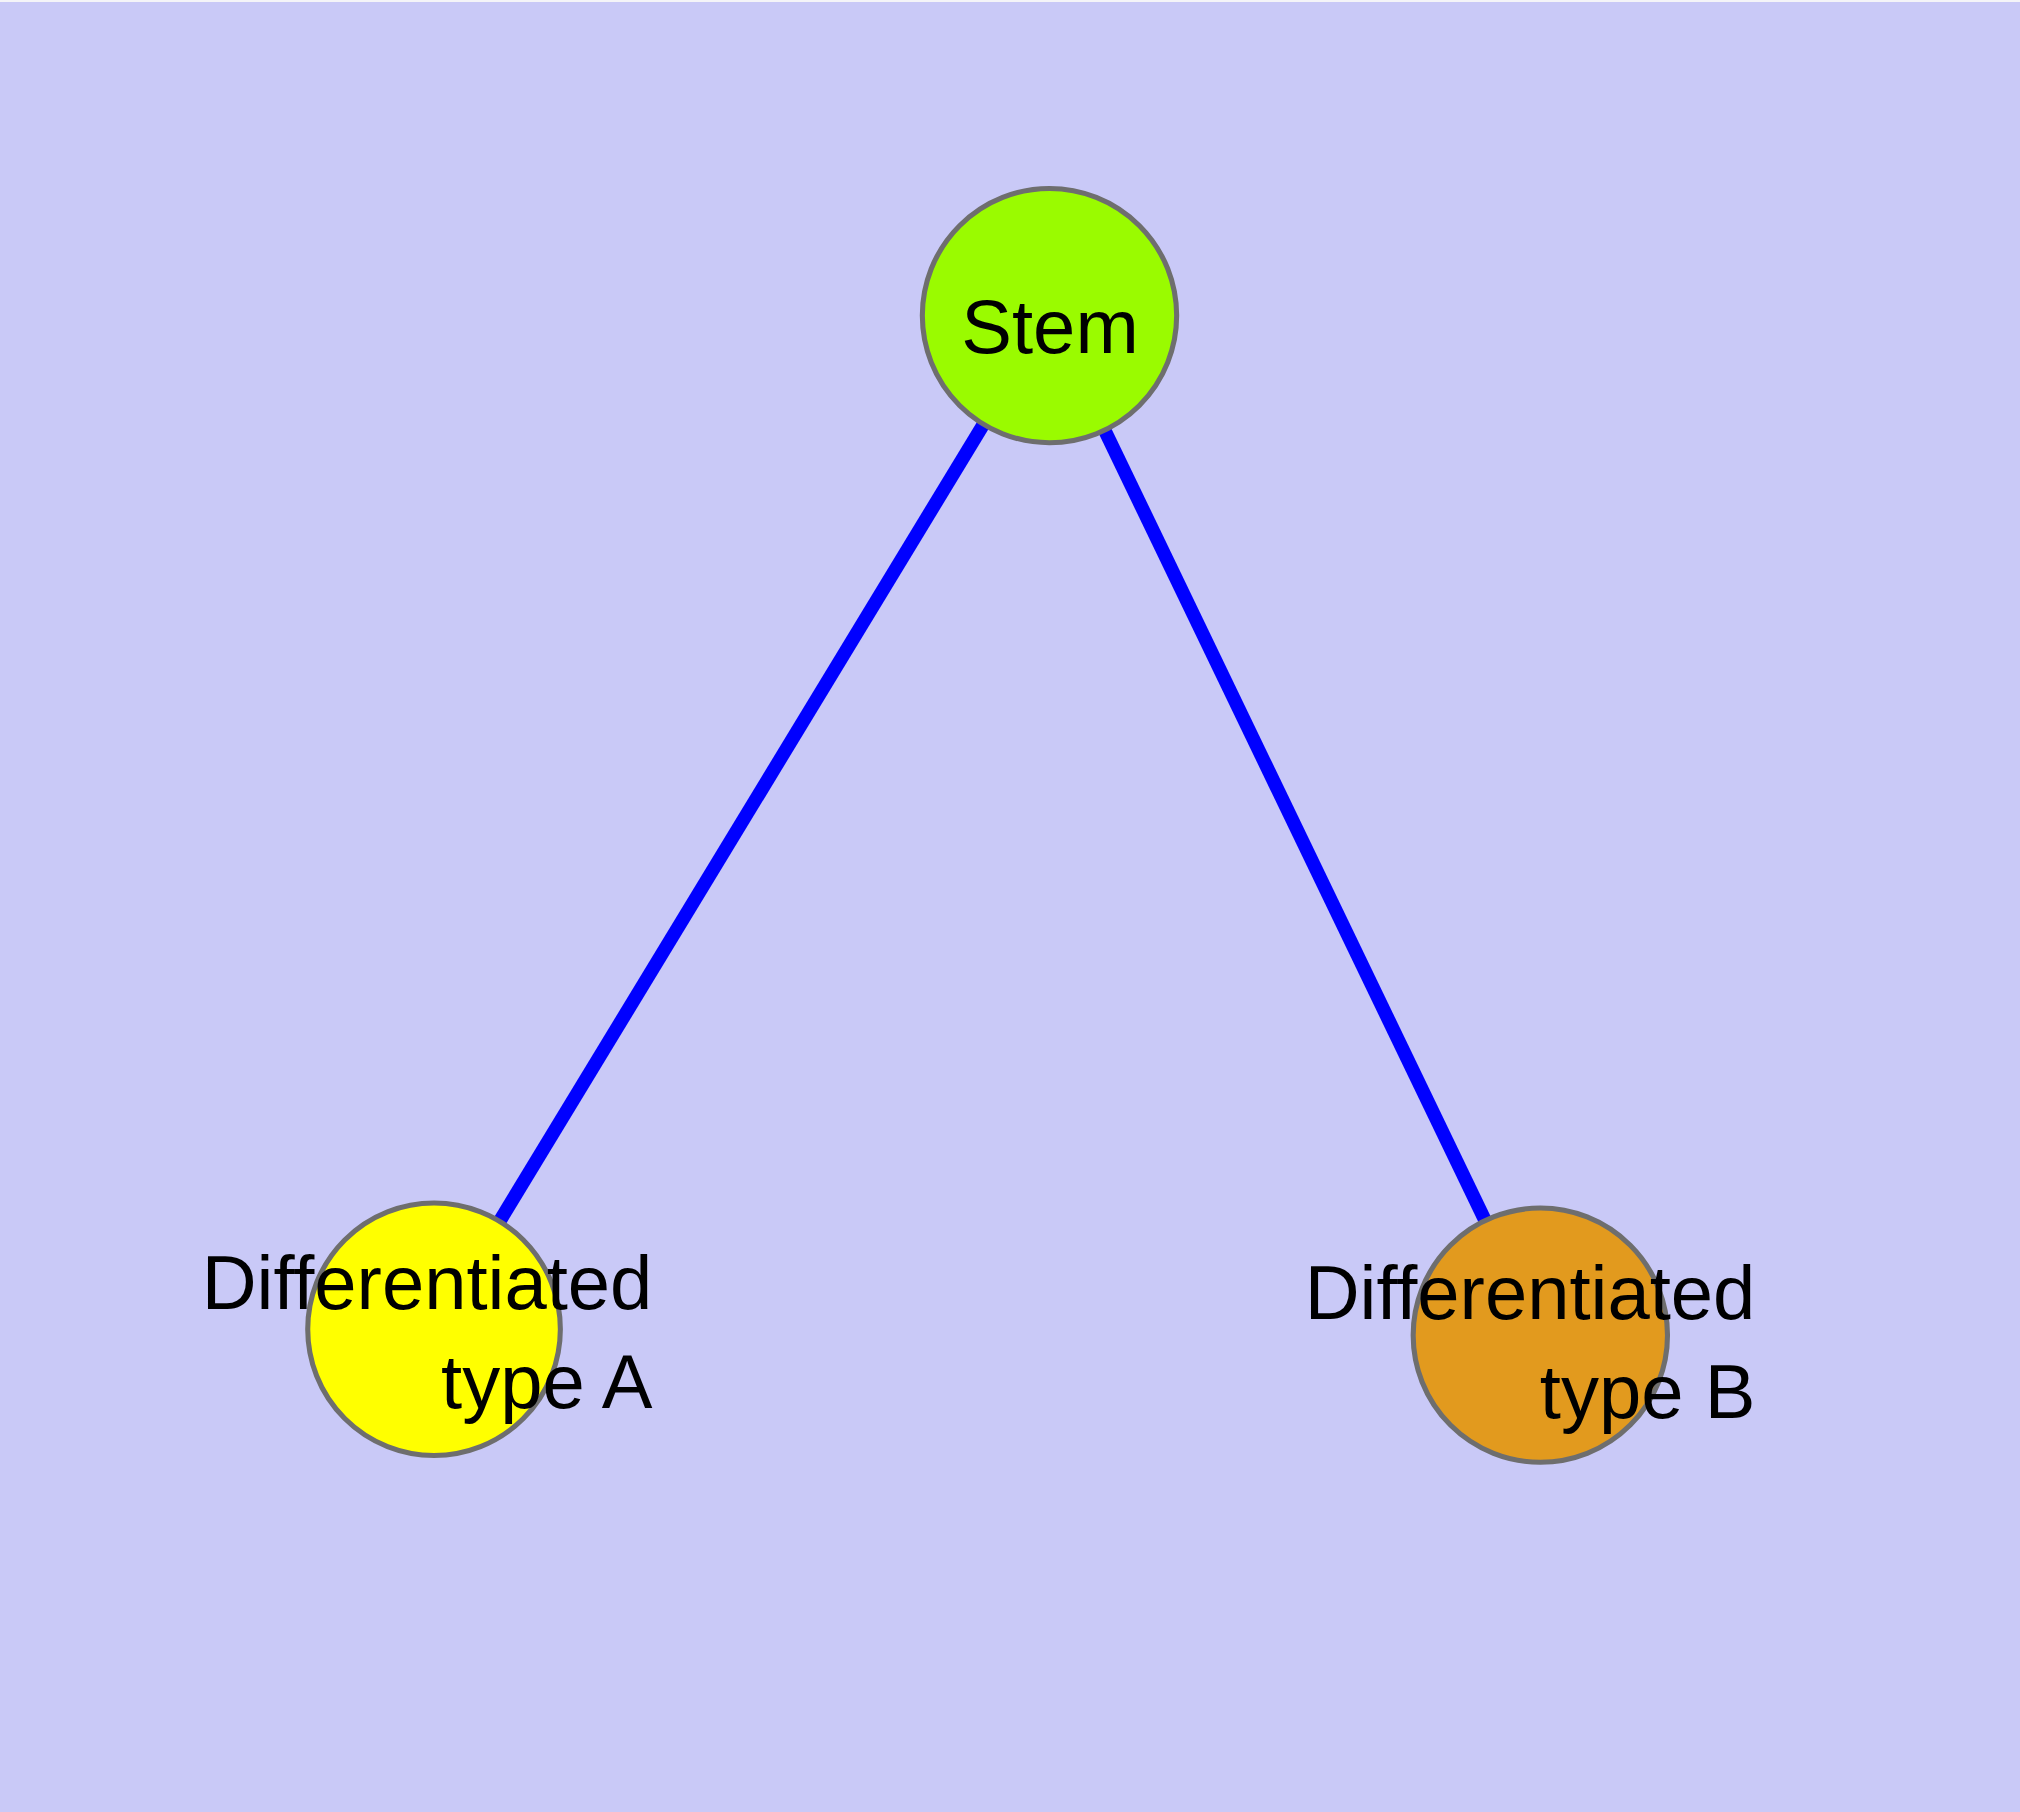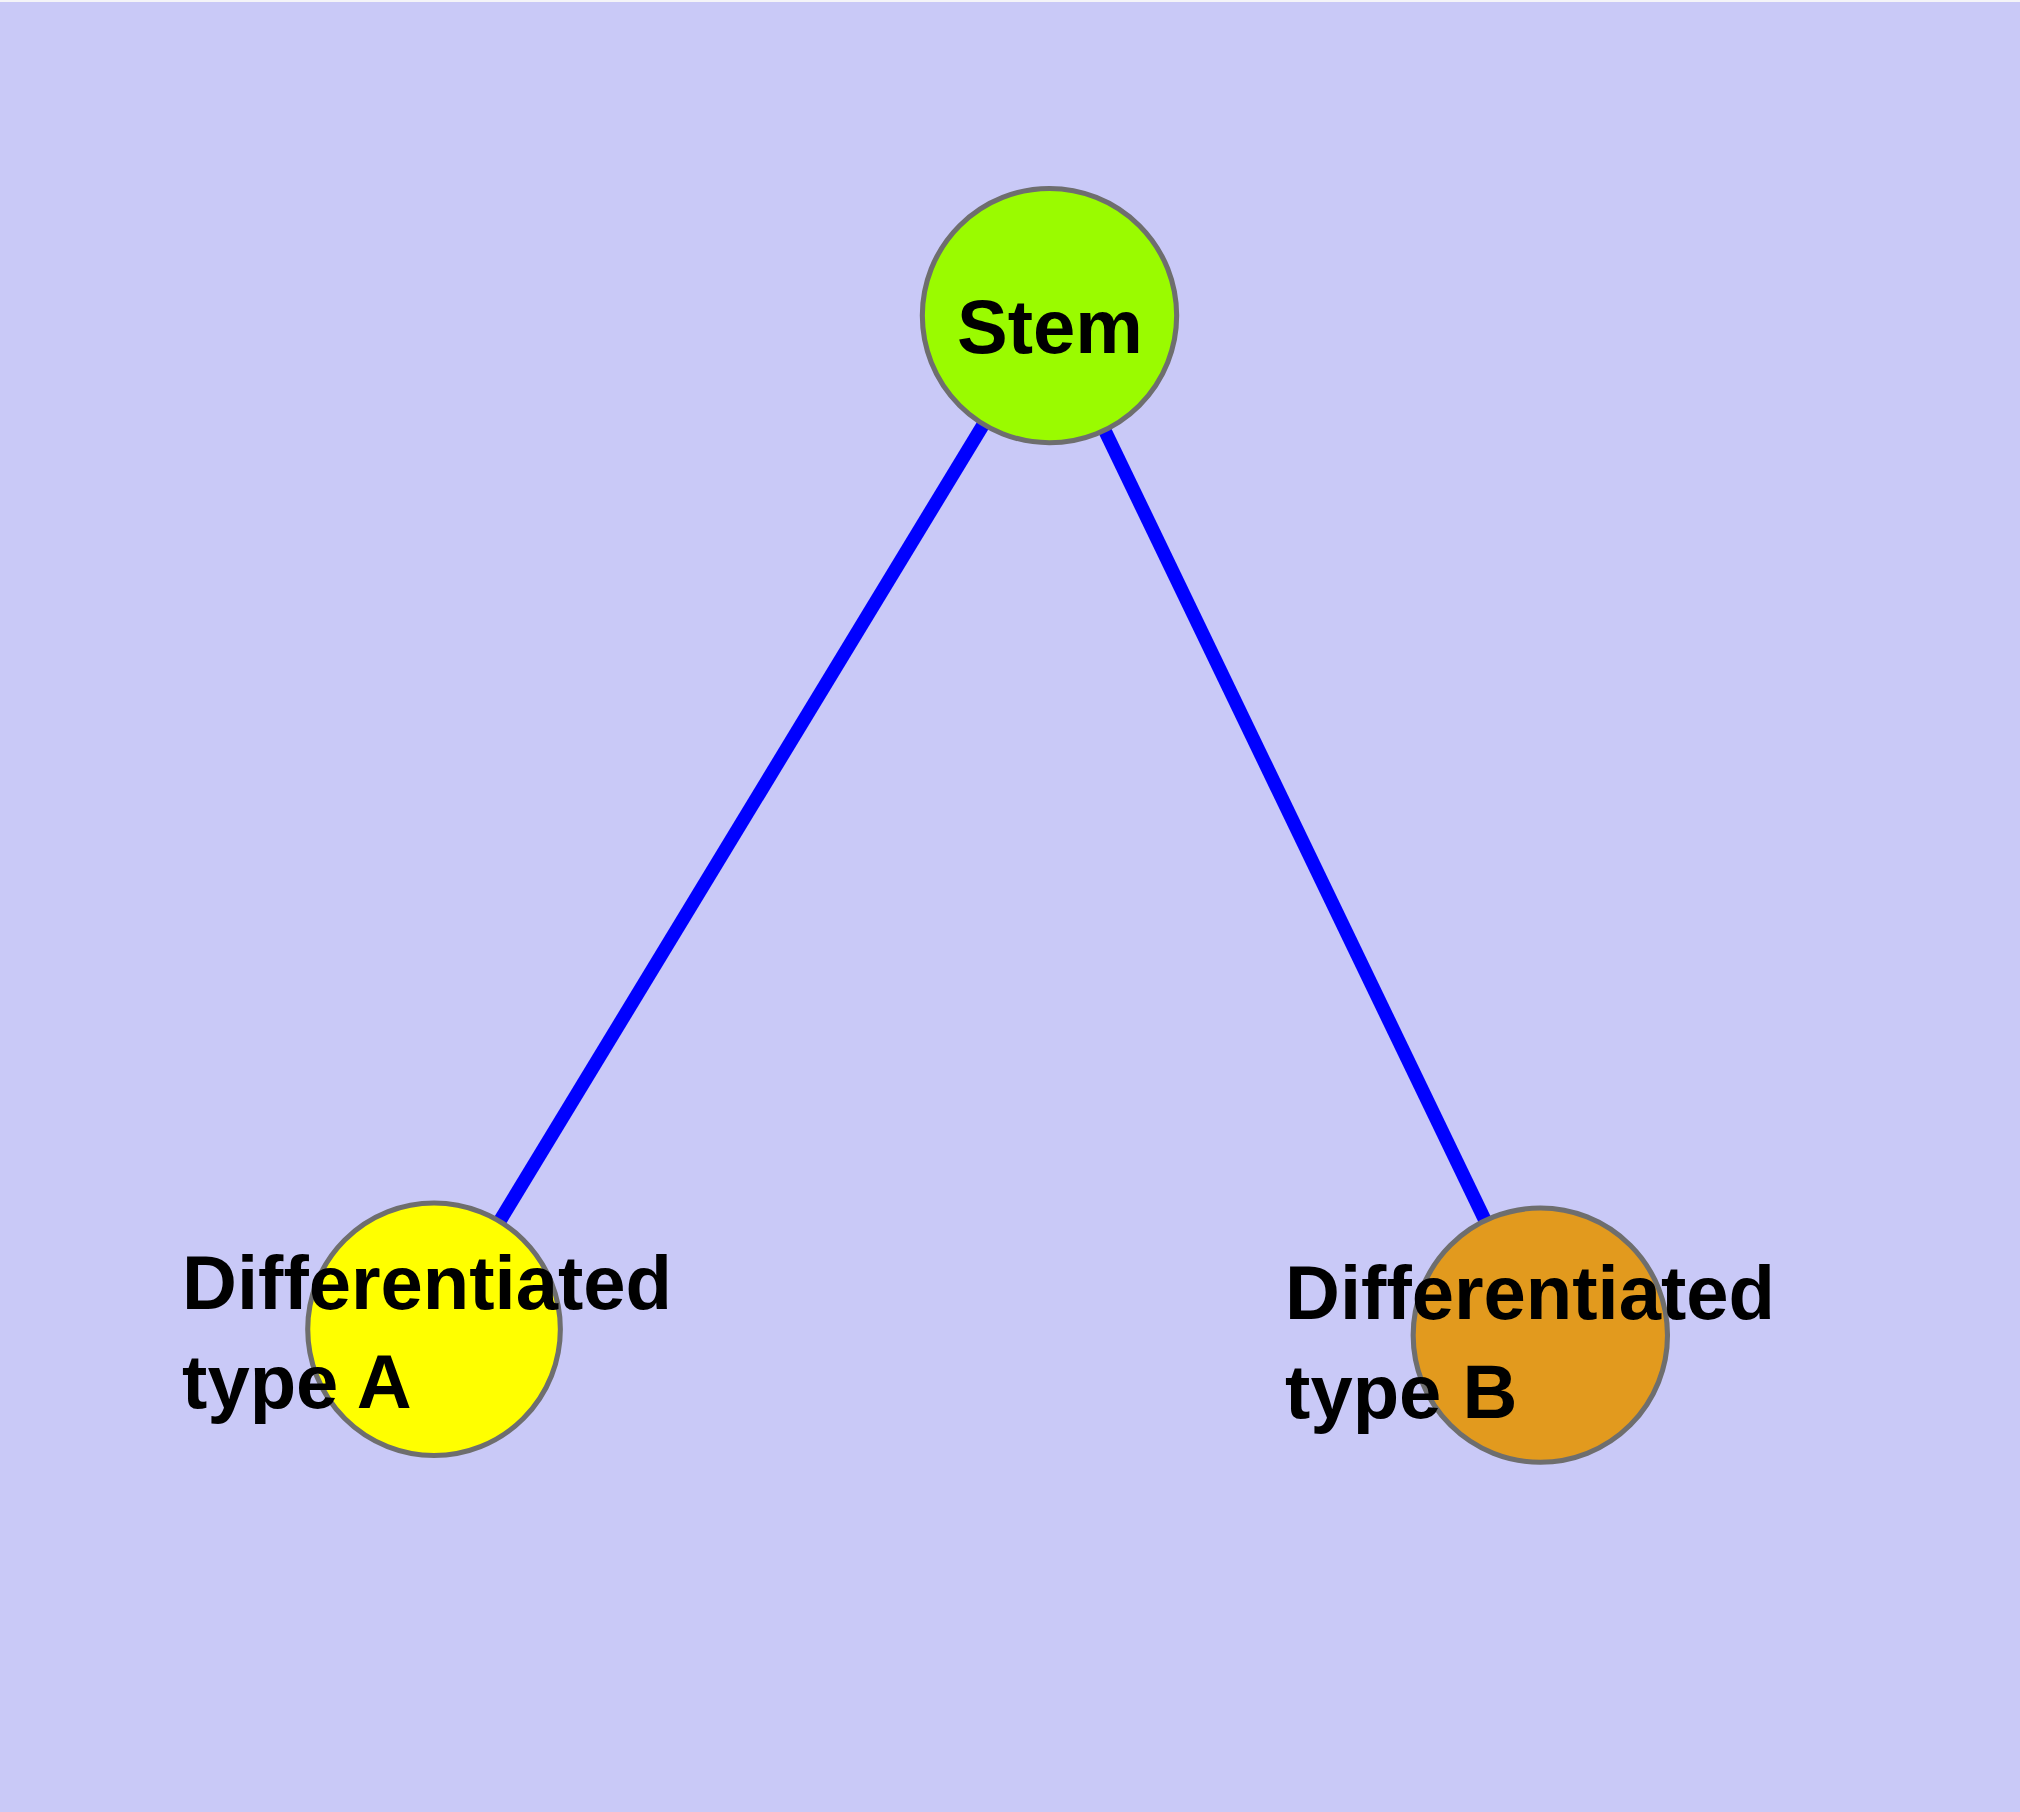--- a/index.html
+++ b/index.html
@@ -27,25 +27,25 @@
     left: 0;
     top: 0;
     width: 100%;
     height: 100%;
     pointer-events: none;
   }
   .node-label {
     position: absolute;
     transform: translate(-50%, -50%);
     font-family: "Liberation Sans", "DejaVu Sans", sans-serif;
-    font-weight: 700;
+    font-weight: 400;
     font-size: 76px;
     line-height: 1.3;
     color: #000000;
-    text-align: left;
+    text-align: right;
     white-space: pre-line;
   }
 </style>
 </head>
 <body>
 
 <div id="diagram" style="background: rgb(201, 201, 247);">
   <svg id="graph-canvas" xmlns="http://www.w3.org/2000/svg" viewBox="0 0 2384 2138" preserveAspectRatio="none">
       <line x1="1238" y1="370" x2="512" y2="1566" stroke="#0000FF" stroke-width="16"></line>
       <line x1="1238" y1="370" x2="1817" y2="1573" stroke="#0000FF" stroke-width="16"></line>

